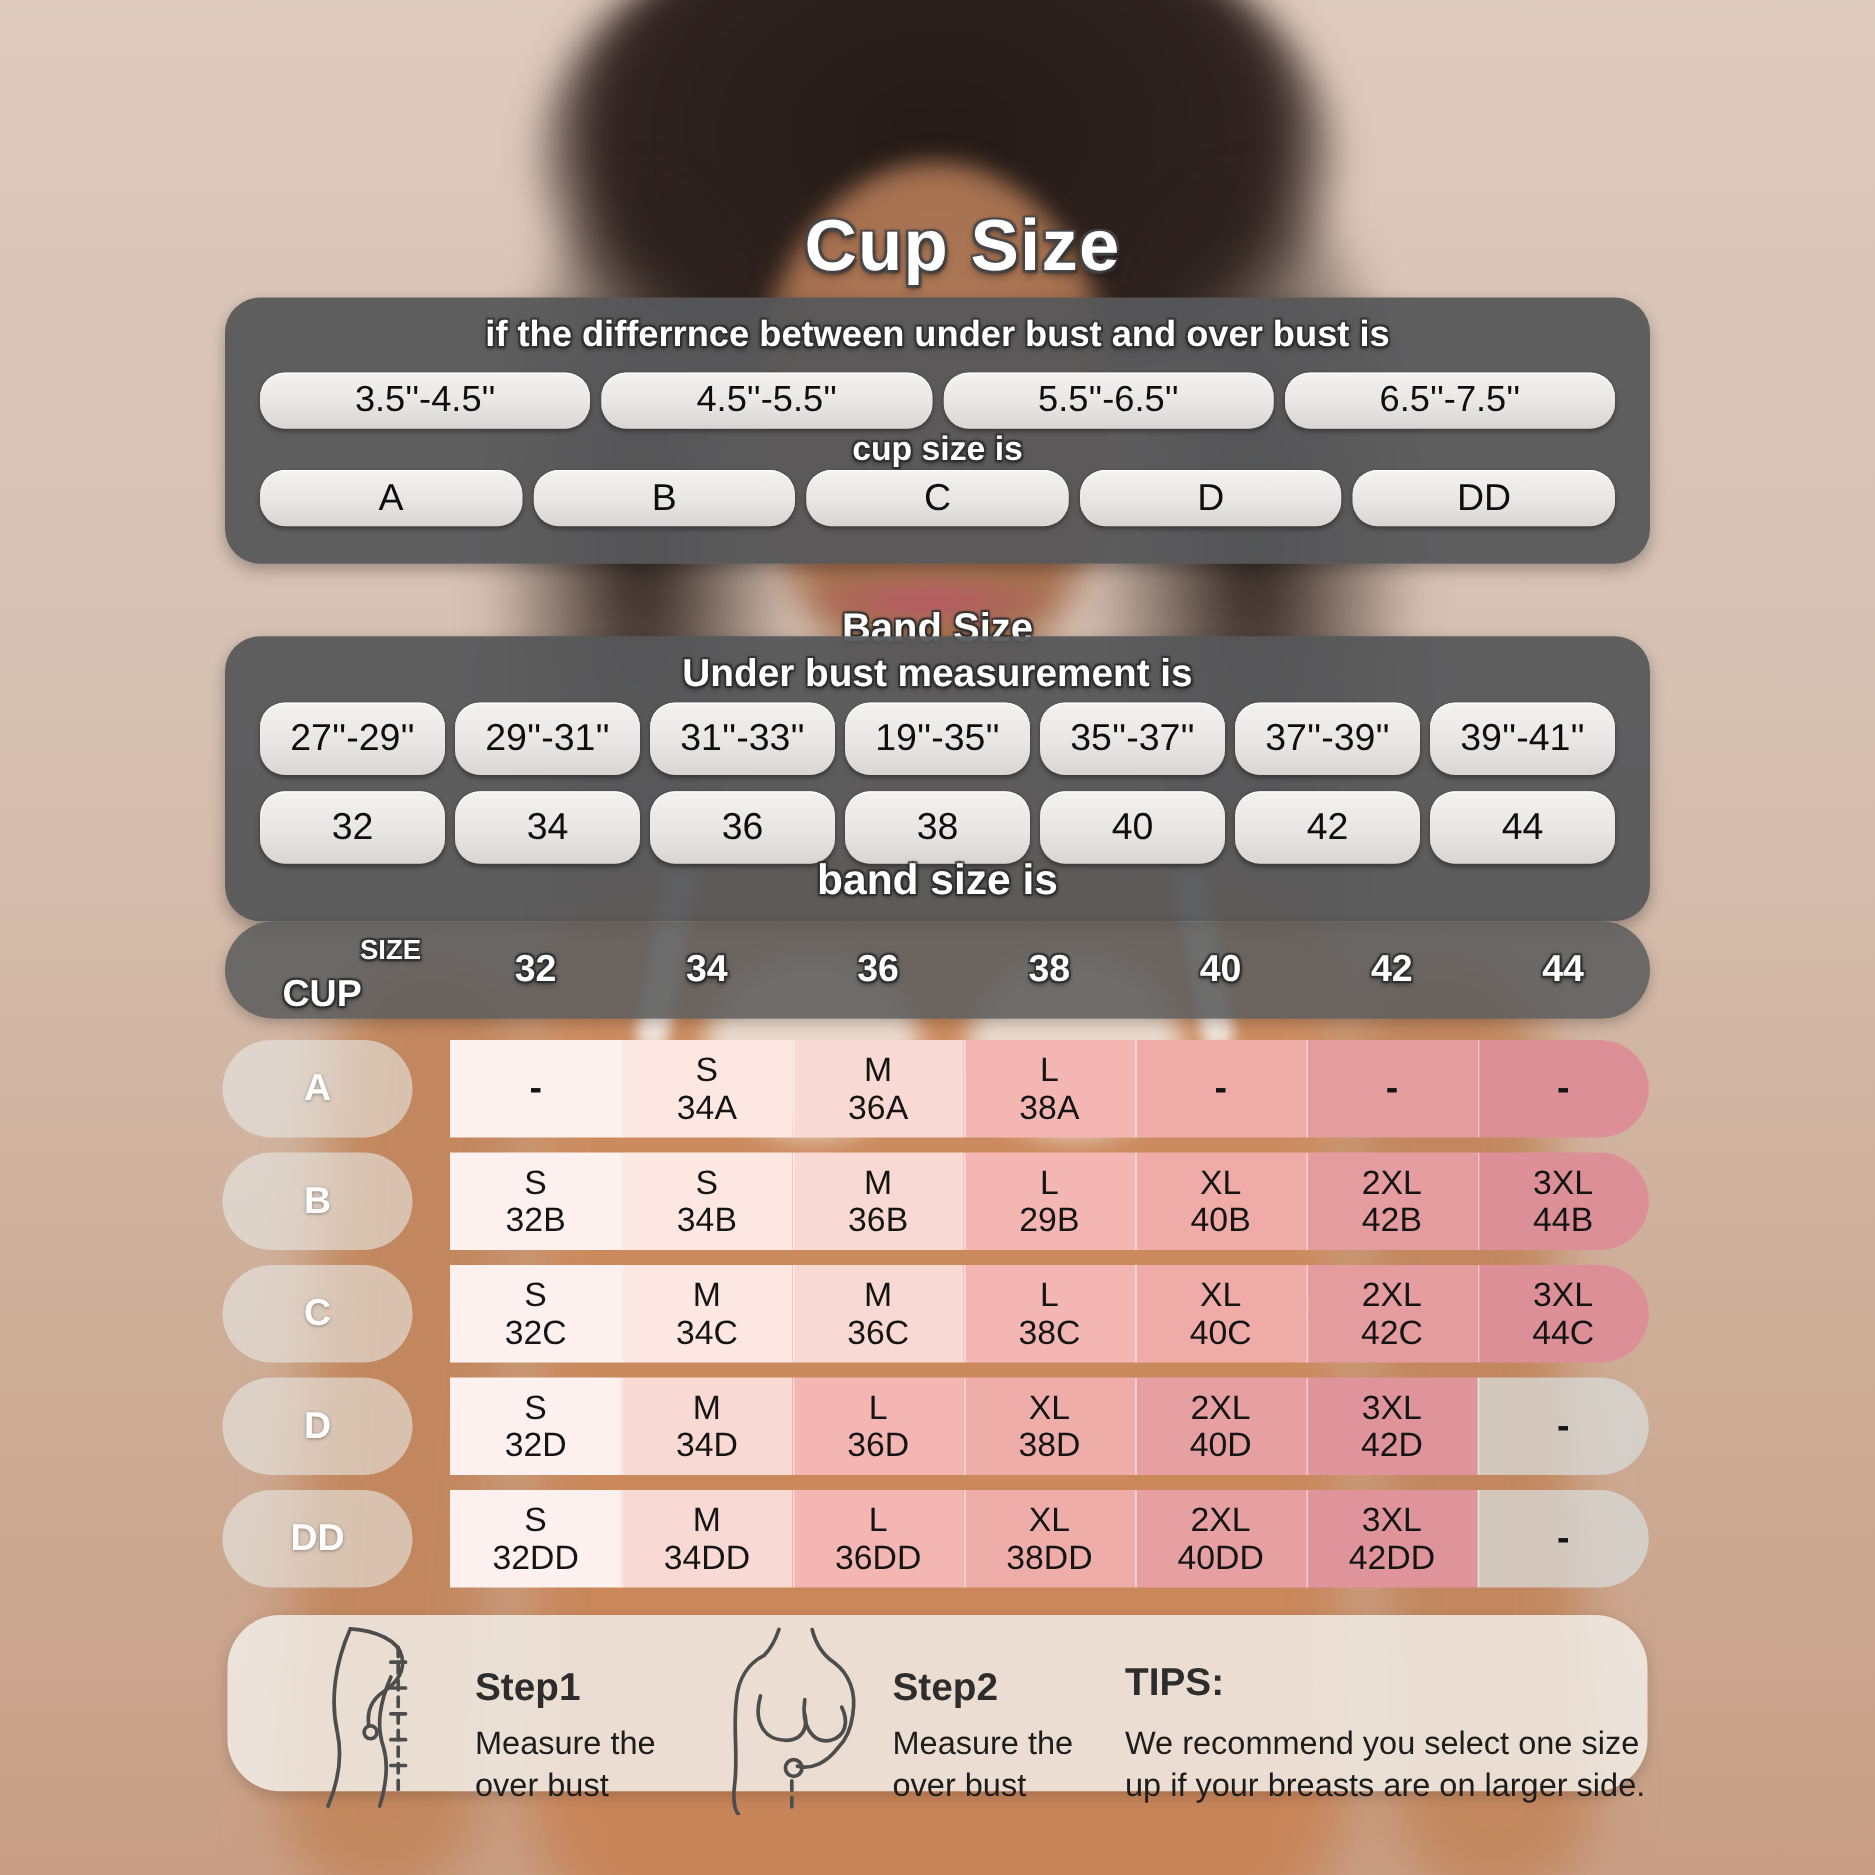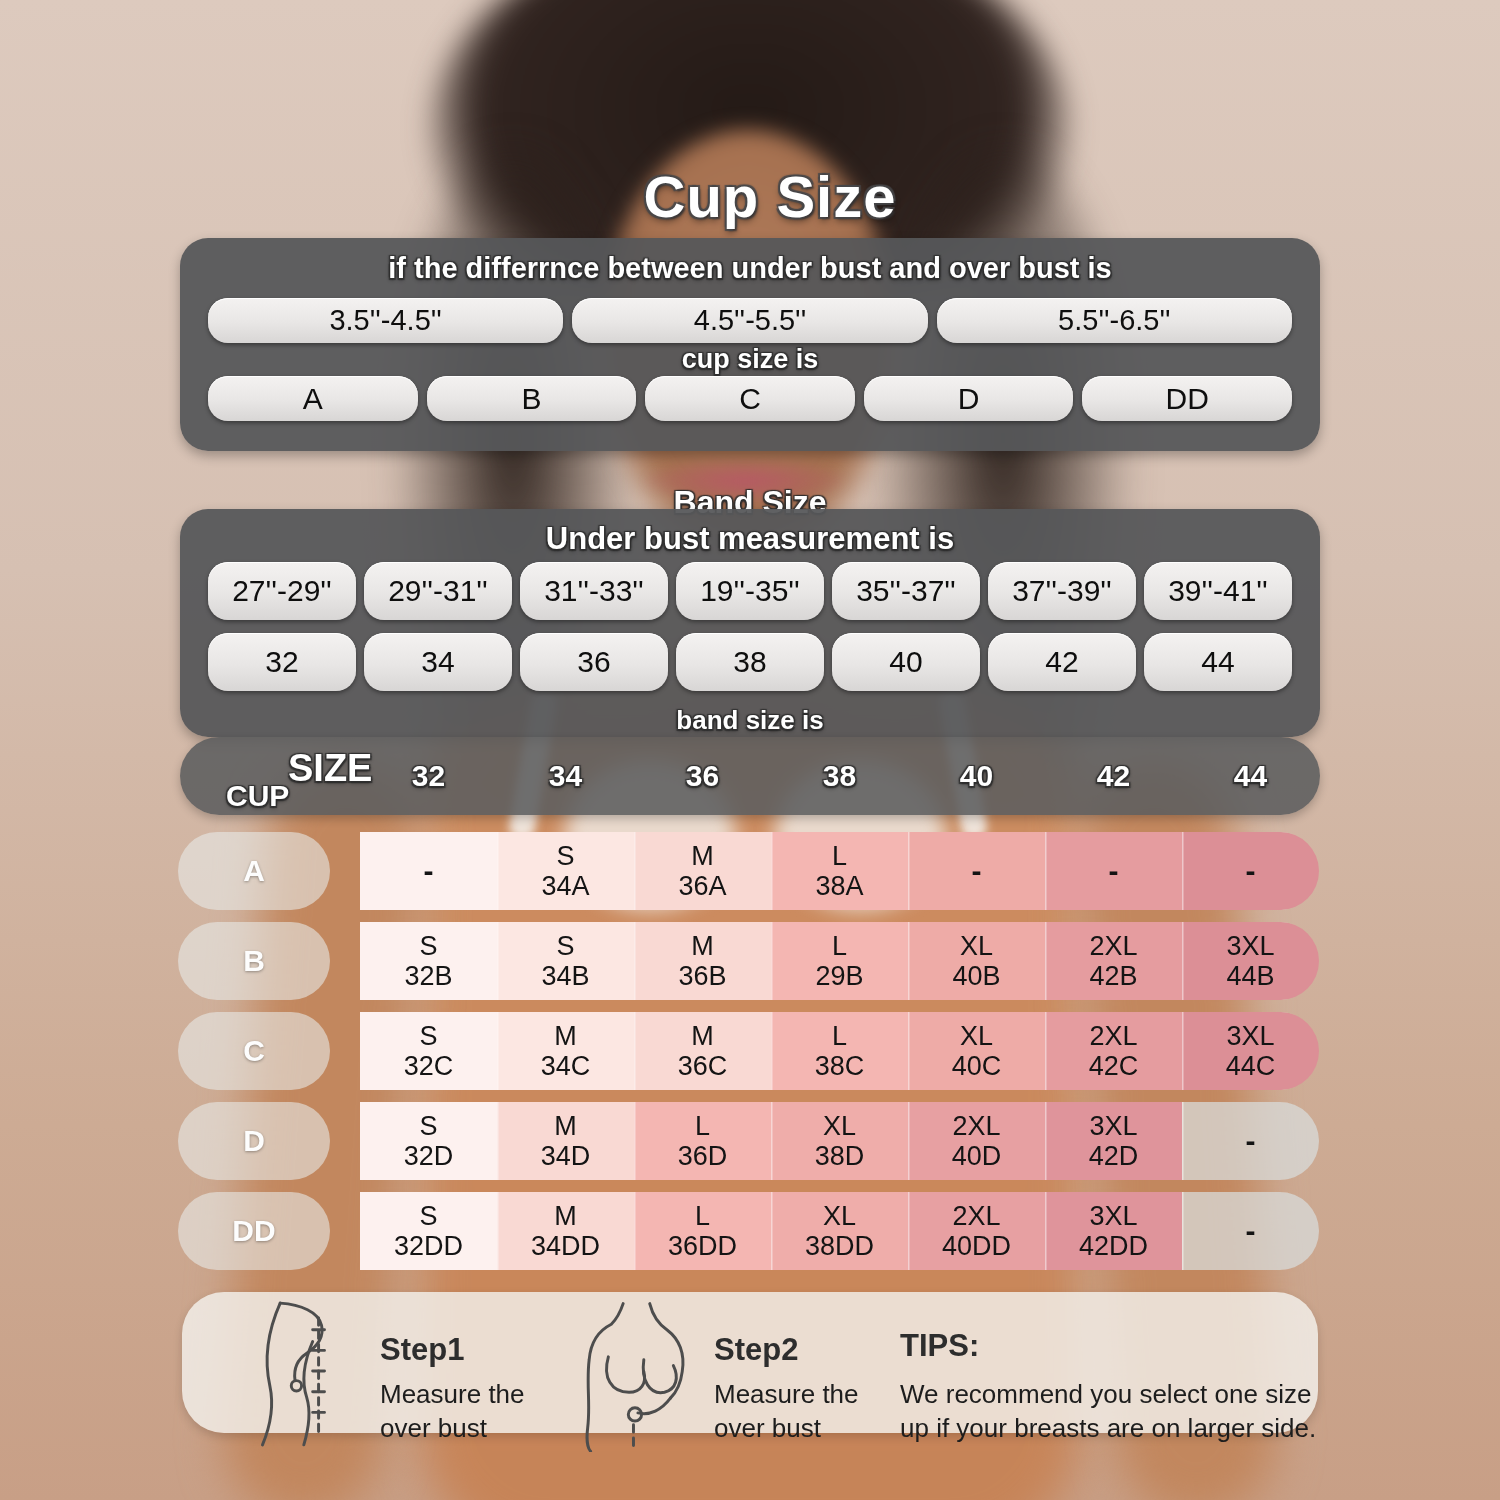--- a/index.html
+++ b/index.html
@@ -37,21 +37,21 @@
   .bandPanel{top:509px;height:228px;}
   .cap{position:absolute;left:0;width:100%;text-align:center;}
   .pillrow{position:absolute;left:28px;right:28px;display:flex;gap:9px;}
   .pill{flex:1;display:flex;align-items:center;justify-content:center;color:#0e0e0e;
     background:linear-gradient(180deg,#f4f2f1 0%,#e8e6e5 55%,#d8d6d5 100%);
     border-radius:20px;box-shadow:inset 0 1px 0 #fff,0 2px 4px rgba(0,0,0,.4);}
   .sectionTitle{position:absolute;left:0;top:468px;width:100%;text-align:center;font-size:32px;margin-top:16px;}
   
   .mxHeader{position:absolute;left:180px;top:737px;width:1140px;height:78px;
     background:rgba(92,93,95,.88);border-radius:39px;box-shadow:0 4px 10px rgba(0,0,0,.22);}
-  .cornerSize{position:absolute;left:108px;top:10px;font-size:38px;}
+  .cornerSize{position:absolute;left:108px;top:10px;font-size:22px;}
   .cornerCup{position:absolute;left:46px;top:42px;font-size:30px;}
   .colnum{position:absolute;top:0;height:78px;line-height:78px;text-align:center;font-size:30px;}
   .mrow{position:absolute;left:0;width:1500px;height:78px;}
   .rowlabel{position:absolute;left:178px;width:152px;height:78px;border-radius:39px;
     background:rgba(233,236,235,.58);display:flex;align-items:center;justify-content:center;
     font-size:30px;font-weight:bold;color:#fdfdfd;text-shadow:0 1px 3px rgba(0,0,0,.35);}
   .cell{position:absolute;top:0;width:137px;height:78px;display:flex;flex-direction:column;
     align-items:center;justify-content:center;color:#141414;font-size:27px;line-height:1.12;}
   .cell.sep{box-shadow:inset 1.5px 0 0 rgba(255,255,255,.5);}
   .cell.last{border-radius:0 39px 39px 0;}
@@ -86,20 +86,21 @@
   </div>
 
   <div class="title ds-big">Cup Size</div>
 
   <section class="panel cupPanel">
     <div class="cap ds" style="top:14px;font-size:29px;">if the differrnce between under bust and over bust is</div>
     <div class="pillrow" style="top:60px;height:45px;font-size:29px;" id="cup-ranges">
         <div class="pill">3.5''-4.5''</div>
         <div class="pill">4.5''-5.5''</div>
         <div class="pill">5.5''-6.5''</div>
+        <div class="pill">6.5''-7.5''</div>
       </div>
     <div class="cap ds" style="top:106px;font-size:27px;">cup size is</div>
     <div class="pillrow" style="top:138px;height:45px;font-size:30px;" id="cup-letters">
         <div class="pill">A</div>
         <div class="pill">B</div>
         <div class="pill">C</div>
         <div class="pill">D</div>
         <div class="pill">DD</div>
       </div>
   </section>
@@ -118,21 +119,21 @@
       </div>
     <div class="pillrow" style="top:124px;height:58px;font-size:30px;gap:8px;" id="band-numbers">
         <div class="pill">32</div>
         <div class="pill">34</div>
         <div class="pill">36</div>
         <div class="pill">38</div>
         <div class="pill">40</div>
         <div class="pill">42</div>
         <div class="pill">44</div>
       </div>
-    <div class="cap ds" style="top:196px;font-size:26px;">band size is</div>
+    <div class="cap ds" style="top:176px;font-size:34px;">band size is</div>
   </section>
 
   <div class="mxHeader">
     <span class="cornerSize ds">SIZE</span>
     <span class="cornerCup ds">CUP</span>
     <span id="colnums"><span class="colnum ds" style="left: 180px; width: 137px;">32</span><span class="colnum ds" style="left: 317px; width: 137px;">34</span><span class="colnum ds" style="left: 454px; width: 137px;">36</span><span class="colnum ds" style="left: 591px; width: 137px;">38</span><span class="colnum ds" style="left: 728px; width: 137px;">40</span><span class="colnum ds" style="left: 865px; width: 137px;">42</span><span class="colnum ds" style="left: 1002px; width: 137px;">44</span></span>
   </div>
 
   <div id="matrix-rows">
       <div class="mrow" style="top: 832px;">

